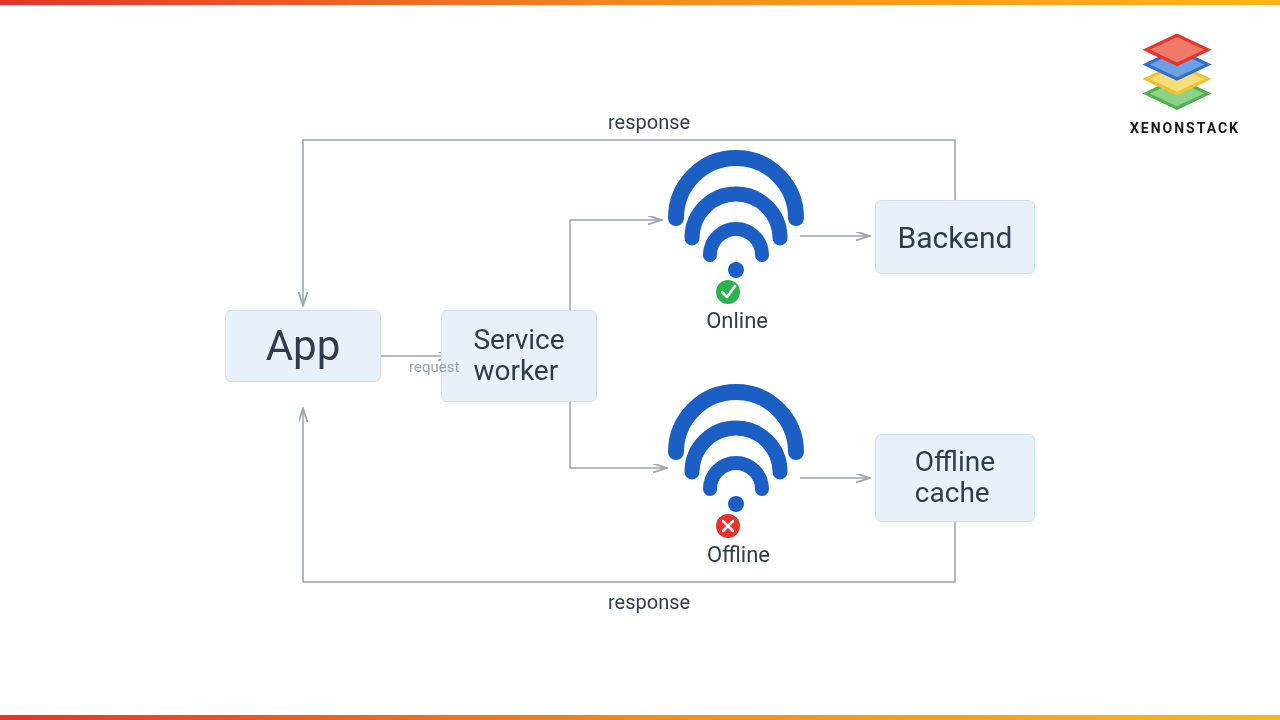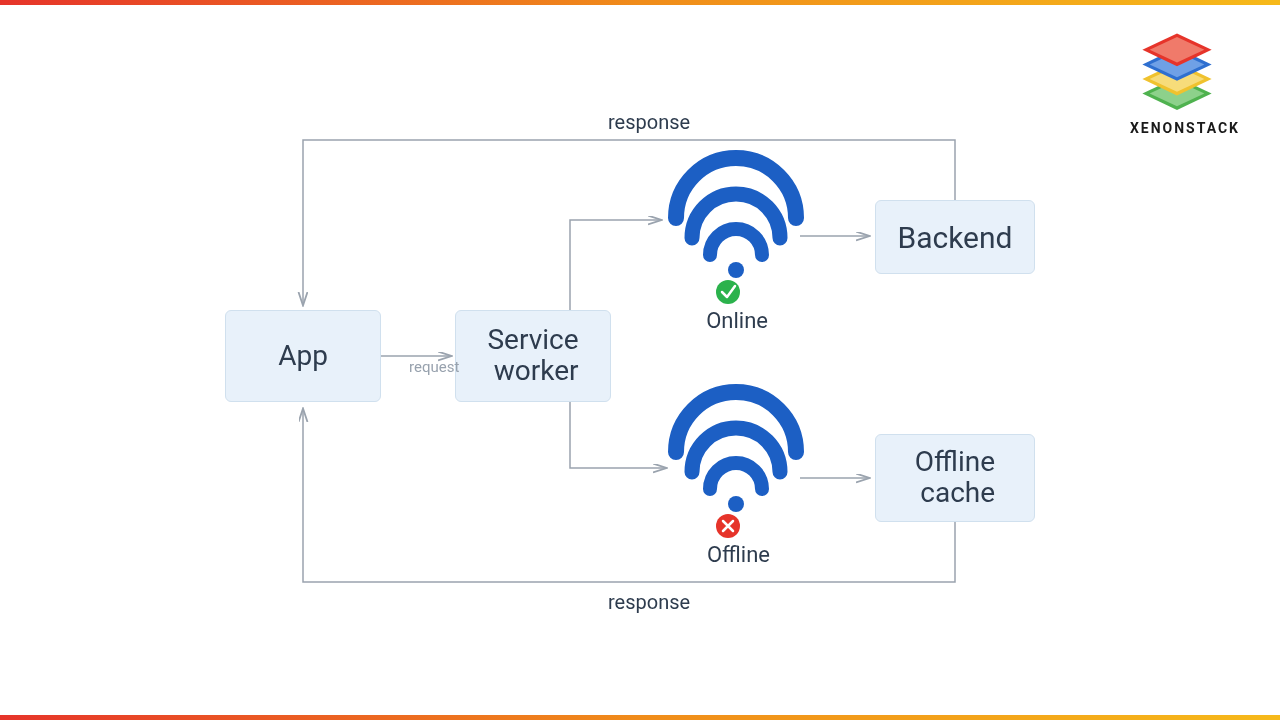--- a/index.html
+++ b/index.html
@@ -47,26 +47,26 @@
     height: 720px;
   }
   .node {
     position: absolute;
     background: #e8f1fa;
     border: 1px solid #d0e0ee;
     border-radius: 6px;
     display: flex;
     align-items: center;
     justify-content: center;
-    text-align: right;
+    text-align: left;
     color: #2e3c4e;
     line-height: 1.1;
   }
-  .node.app { left: 225px; top: 310px; width: 156px; height: 92px; font-size: 28px; }
-  .node.sw  { left: 455px; top: 310px; width: 156px; height: 92px; font-size: 28px; }
+  .node.app { left: 225px; top: 310px; width: 156px; height: 72px; font-size: 42px; }
+  .node.sw  { left: 441px; top: 310px; width: 156px; height: 92px; font-size: 28px; }
   .node.be  { left: 875px; top: 200px; width: 160px; height: 74px; font-size: 30px; }
   .node.oc  { left: 875px; top: 434px; width: 160px; height: 88px; font-size: 28px; }
   .label {
     position: absolute;
     color: #2e3c4e;
     font-size: 20px;
     margin-left: 18px;
   }
   .small-label {
     position: absolute;

